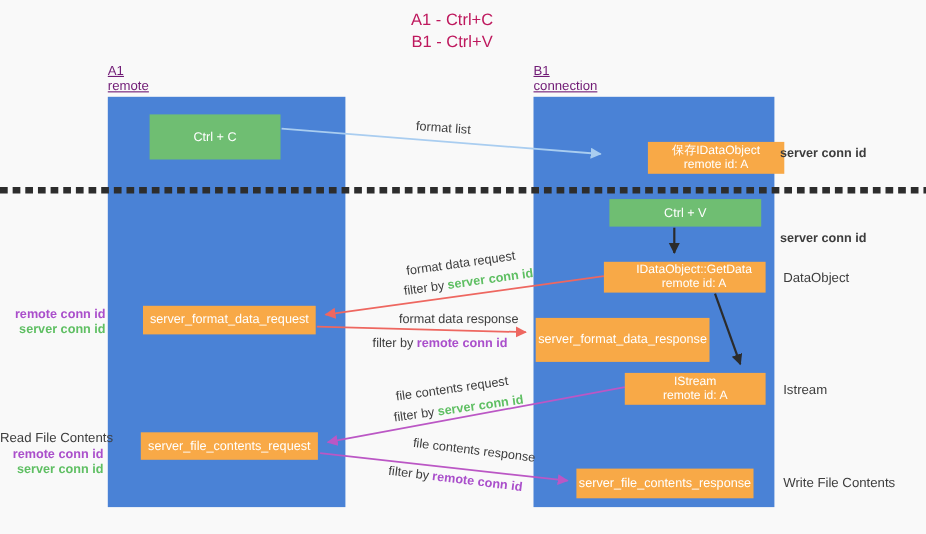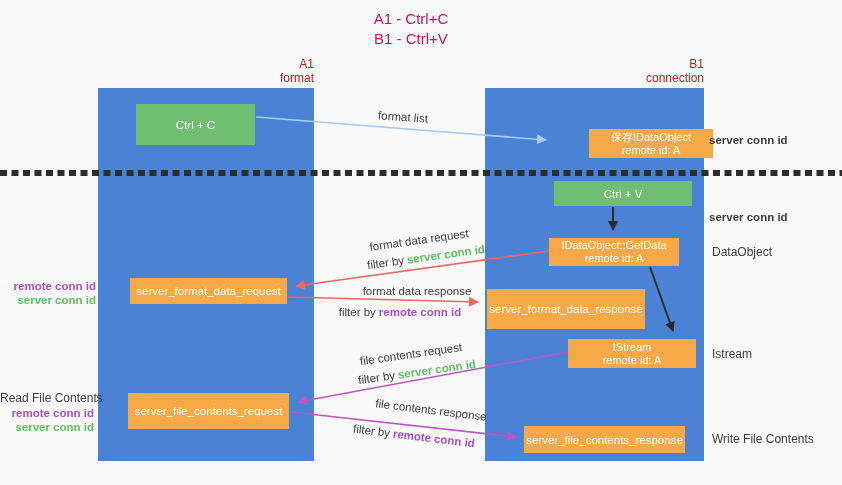--- a/index.html
+++ b/index.html
@@ -13,45 +13,45 @@
 
   
   .title{position:absolute;left:0;top:9px;width:822px;text-align:center;
     font-size:15px;line-height:20px;color:#be185d;}
 
   
   .lifeline{position:absolute;background:#4a82d6;z-index:1;}
   .lifeline.a1{left:98px;top:88px;width:216px;height:373px;}
   .lifeline.b1{left:485px;top:88px;width:219px;height:373px;}
 
-  .col-header{position:absolute;text-align:right;font-size:12px;line-height:14px;
-    color:#b91c1c;z-index:3;}
+  .col-header{position:absolute;text-align:left;font-size:12px;line-height:14px;
+    color:#701a75;z-index:3;text-decoration:underline;}
   .col-header.a1{left:98px;top:57px;width:216px;}
   .col-header.b1{left:485px;top:57px;width:219px;}
 
   
   svg.overlay{position:absolute;left:0;top:0;z-index:2;pointer-events:none;}
 
   
   .node{position:absolute;z-index:3;display:flex;flex-direction:column;
     align-items:center;justify-content:center;color:#fff;text-align:center;
     white-space:nowrap;}
   .node.green{background:#6fbe72;font-size:12px;}
   .node.orange{background:#f8a947;}
   .node .l{font-size:11px;line-height:13px;}
   .node.single{font-size:11.5px;}
 
   .n-ctrl-c{left:136px;top:104px;width:119px;height:41px;}
   .n-save-obj{left:566px;top:129px;width:124px;height:29px;margin-left:23px;}
   .n-ctrl-v{left:554px;top:181px;width:138px;height:25px;}
-  .n-getdata{left:549px;top:238px;width:130px;height:28px;}
+  .n-getdata{left:549px;top:238px;width:130px;height:28px;padding-left:17px;}
   .n-format-req{left:130px;top:278px;width:157px;height:26px;}
   .n-format-resp{left:487px;top:289px;width:158px;height:40px;}
   .n-istream{left:568px;top:339px;width:128px;height:29px;}
-  .n-file-req{left:128px;top:393px;width:161px;height:36px;}
+  .n-file-req{left:128px;top:393px;width:161px;height:25px;}
   .n-file-resp{left:524px;top:426px;width:161px;height:27px;}
 
   
   .edge-label{position:absolute;z-index:4;white-space:nowrap;
     font-size:11.5px;color:#3d3d3d;
     transform:translate(-50%,-50%) rotate(var(--rot,0deg));}
   .edge-label .sp{margin-right:3px;}
   .green-txt{color:#5fbf63;font-weight:bold;}
   .purple-txt{color:#aa4fcb;font-weight:bold;}
 
@@ -66,21 +66,21 @@
 
 <div class="canvas">
 
   <div class="title">
     <div>A1 - Ctrl+C</div>
     <div>B1 - Ctrl+V</div>
   </div>
 
   <div class="col-header a1">
     <div>A1</div>
-    <div>format</div>
+    <div>remote</div>
   </div>
   <div class="col-header b1">
     <div>B1</div>
     <div>connection</div>
   </div>
 
   <div class="lifeline a1"></div>
   <div class="lifeline b1"></div>
 
   <svg class="overlay" width="842" height="485" viewBox="0 0 842 485">

